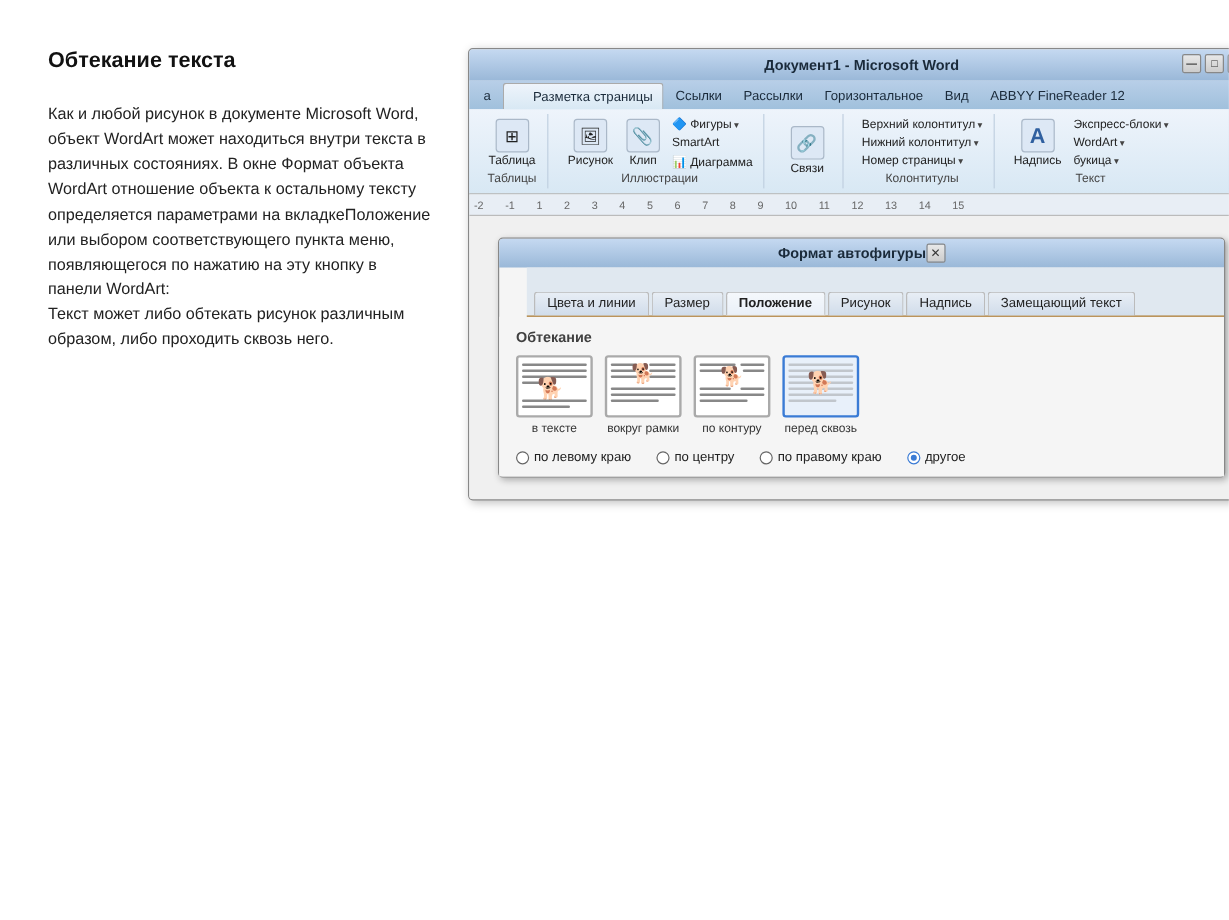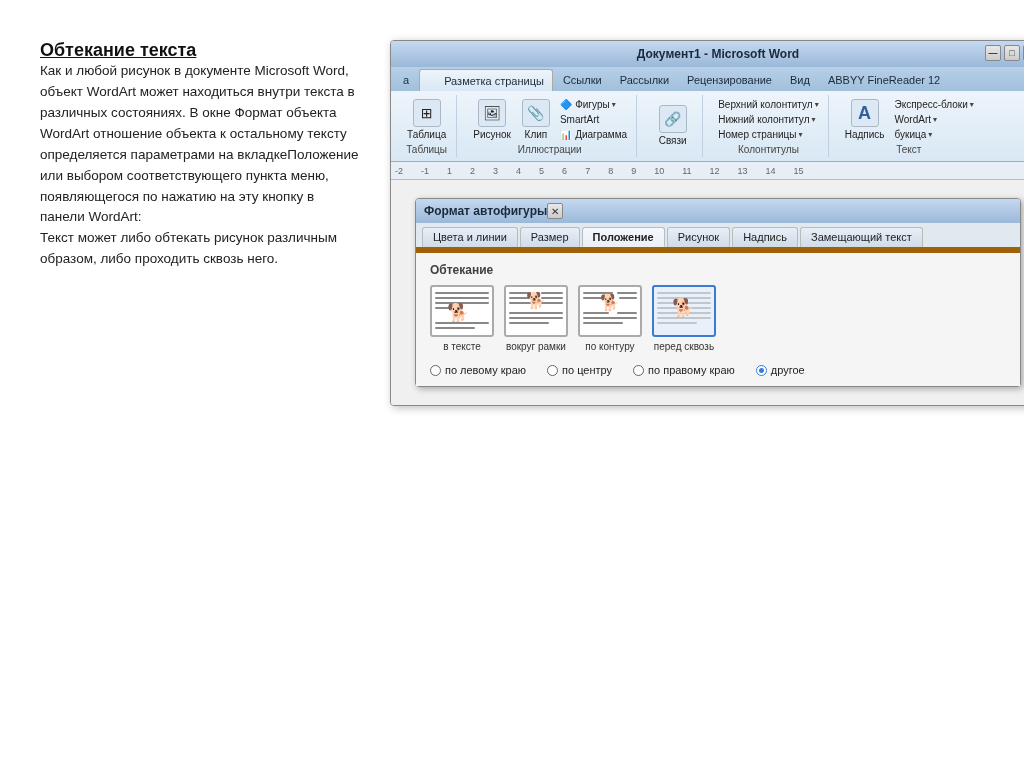--- a/index.html
+++ b/index.html
@@ -23,23 +23,22 @@
       width: 100%;
       align-items: flex-start;
     }
     .text-section {
       width: 320px;
       flex-shrink: 0;
     }
     .text-section h2 {
       font-size: 18px;
       font-weight: bold;
-      margin-bottom: 0;
+      margin-bottom: 24px;
       color: #111;
-      text-decoration: underline;
     }
     .text-section p {
       font-size: 13.5px;
       line-height: 1.55;
       color: #222;
     }
     .screenshot-area {
       flex: 1;
       display: flex;
       flex-direction: column;
@@ -228,21 +227,21 @@
       border-radius: 4px;
       box-shadow: 2px 2px 6px rgba(0,0,0,0.3);
       width: 95%;
       margin: 10px auto;
     }
     .dialog-titlebar {
       background: linear-gradient(to bottom, #c5d9f1, #9ab8d8);
       padding: 4px 8px;
       display: flex;
       align-items: center;
-      justify-content: flex-start;
+      justify-content: center;
       border-radius: 3px 3px 0 0;
     }
     .dialog-title {
       font-size: 12px;
       font-weight: bold;
       color: #1a2a3a;
     }
     .dialog-close {
       width: 16px;
       height: 16px;
@@ -252,23 +251,24 @@
       display: flex;
       align-items: center;
       justify-content: center;
       font-size: 10px;
       cursor: pointer;
       color: #333;
     }
     .dialog-tabs {
       display: flex;
       background: #e0e8f0;
-      padding: 4px 6px 0;
+      padding: 20px 6px 0;
       gap: 2px;
-      border-bottom: 6px solid #a16207;
+      border-bottom: 1px solid #a16207;
+      margin-left: 23px;
     }
     .dialog-tab {
       padding: 3px 10px;
       font-size: 11px;
       color: #222;
       cursor: pointer;
       border: 1px solid #bbb;
       border-bottom: none;
       border-radius: 3px 3px 0 0;
       background: linear-gradient(to bottom, #e8eef5, #d0dcea);
@@ -389,21 +389,21 @@
           <div class="titlebar-btn">✕</div>
         </div>
       </div>
 
       <div class="ribbon">
         <div class="ribbon-tabs">
           <div class="ribbon-tab">а</div>
           <div class="ribbon-tab active">Разметка страницы</div>
           <div class="ribbon-tab">Ссылки</div>
           <div class="ribbon-tab">Рассылки</div>
-          <div class="ribbon-tab">Рецензирование</div>
+          <div class="ribbon-tab">Горизонтальное</div>
           <div class="ribbon-tab">Вид</div>
           <div class="ribbon-tab">ABBYY FineReader 12</div>
         </div>
 
         <div class="ribbon-content">
 
           <div class="ribbon-group">
             <div class="ribbon-group-items">
               <div class="ribbon-btn">
                 <div class="ribbon-icon">⊞</div>

